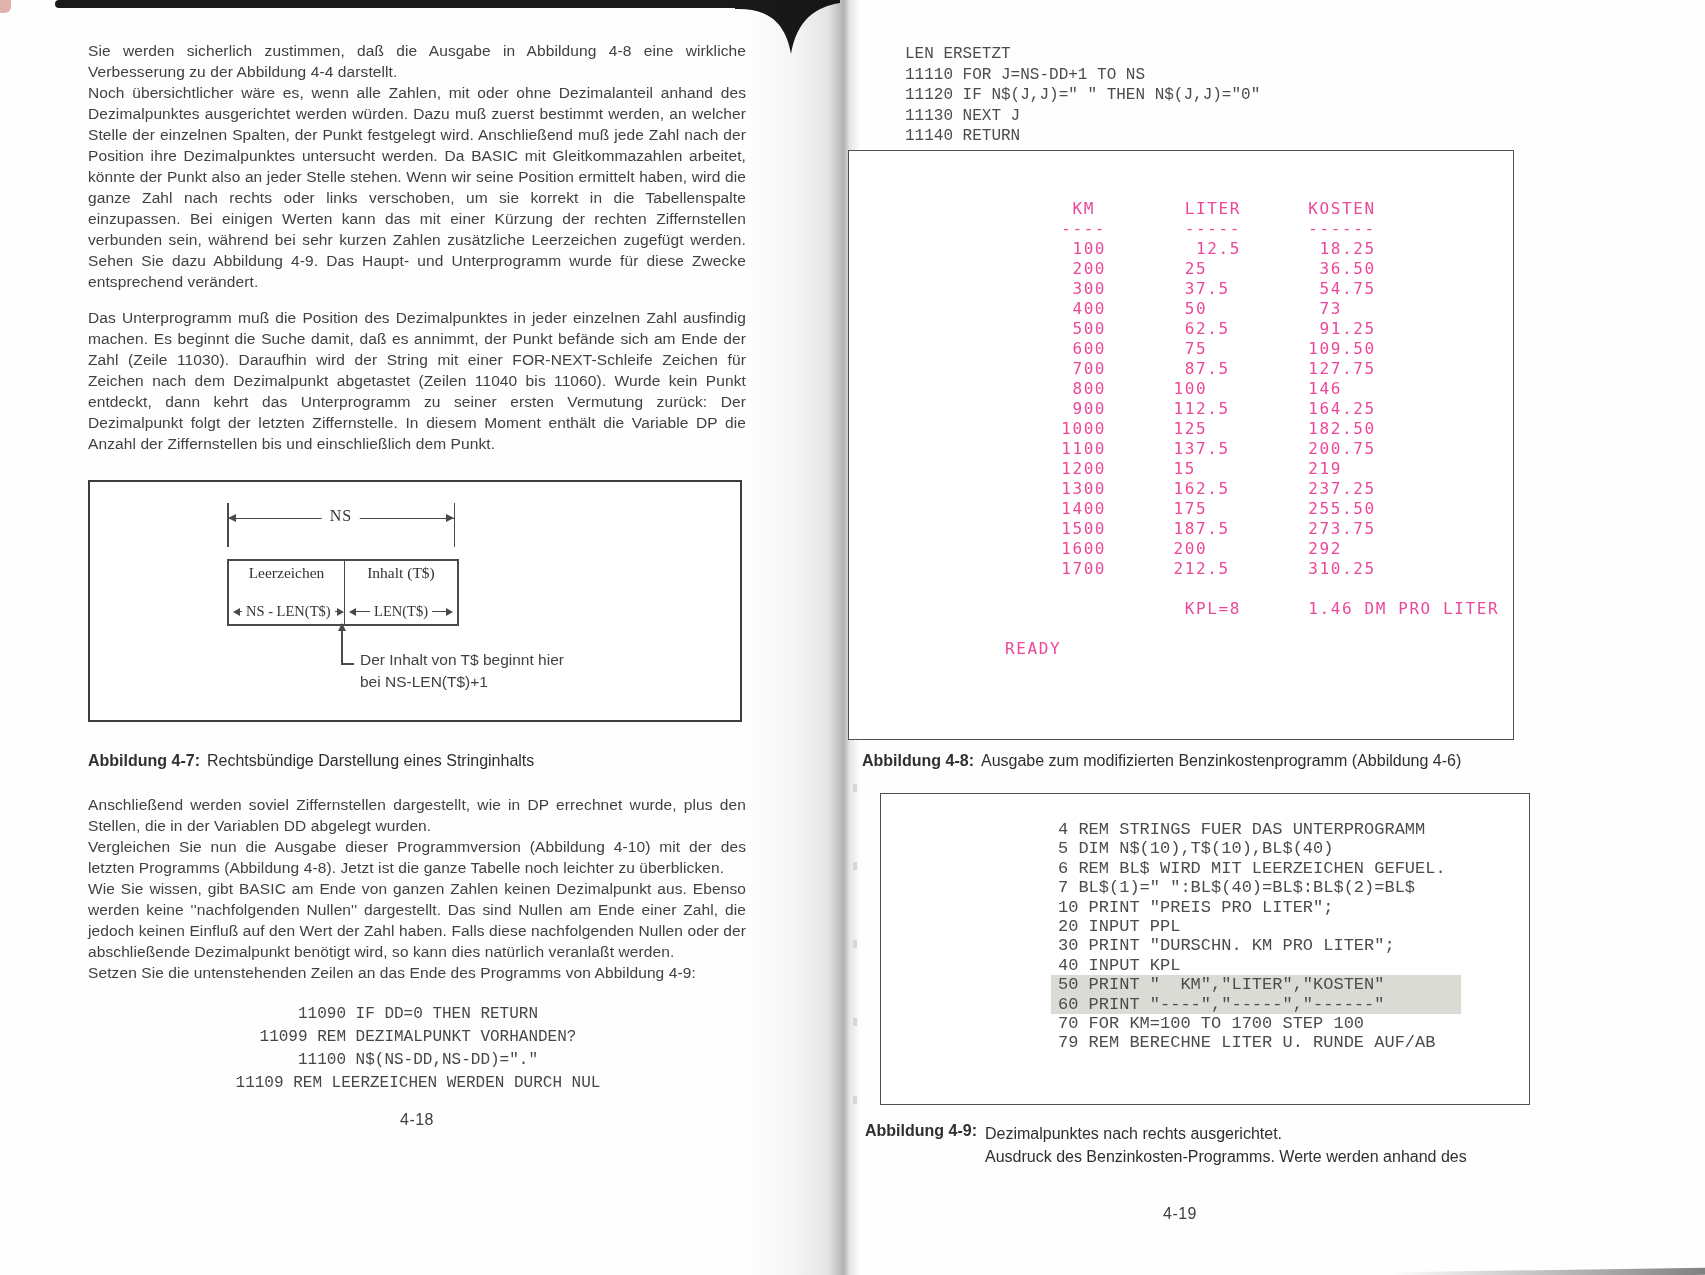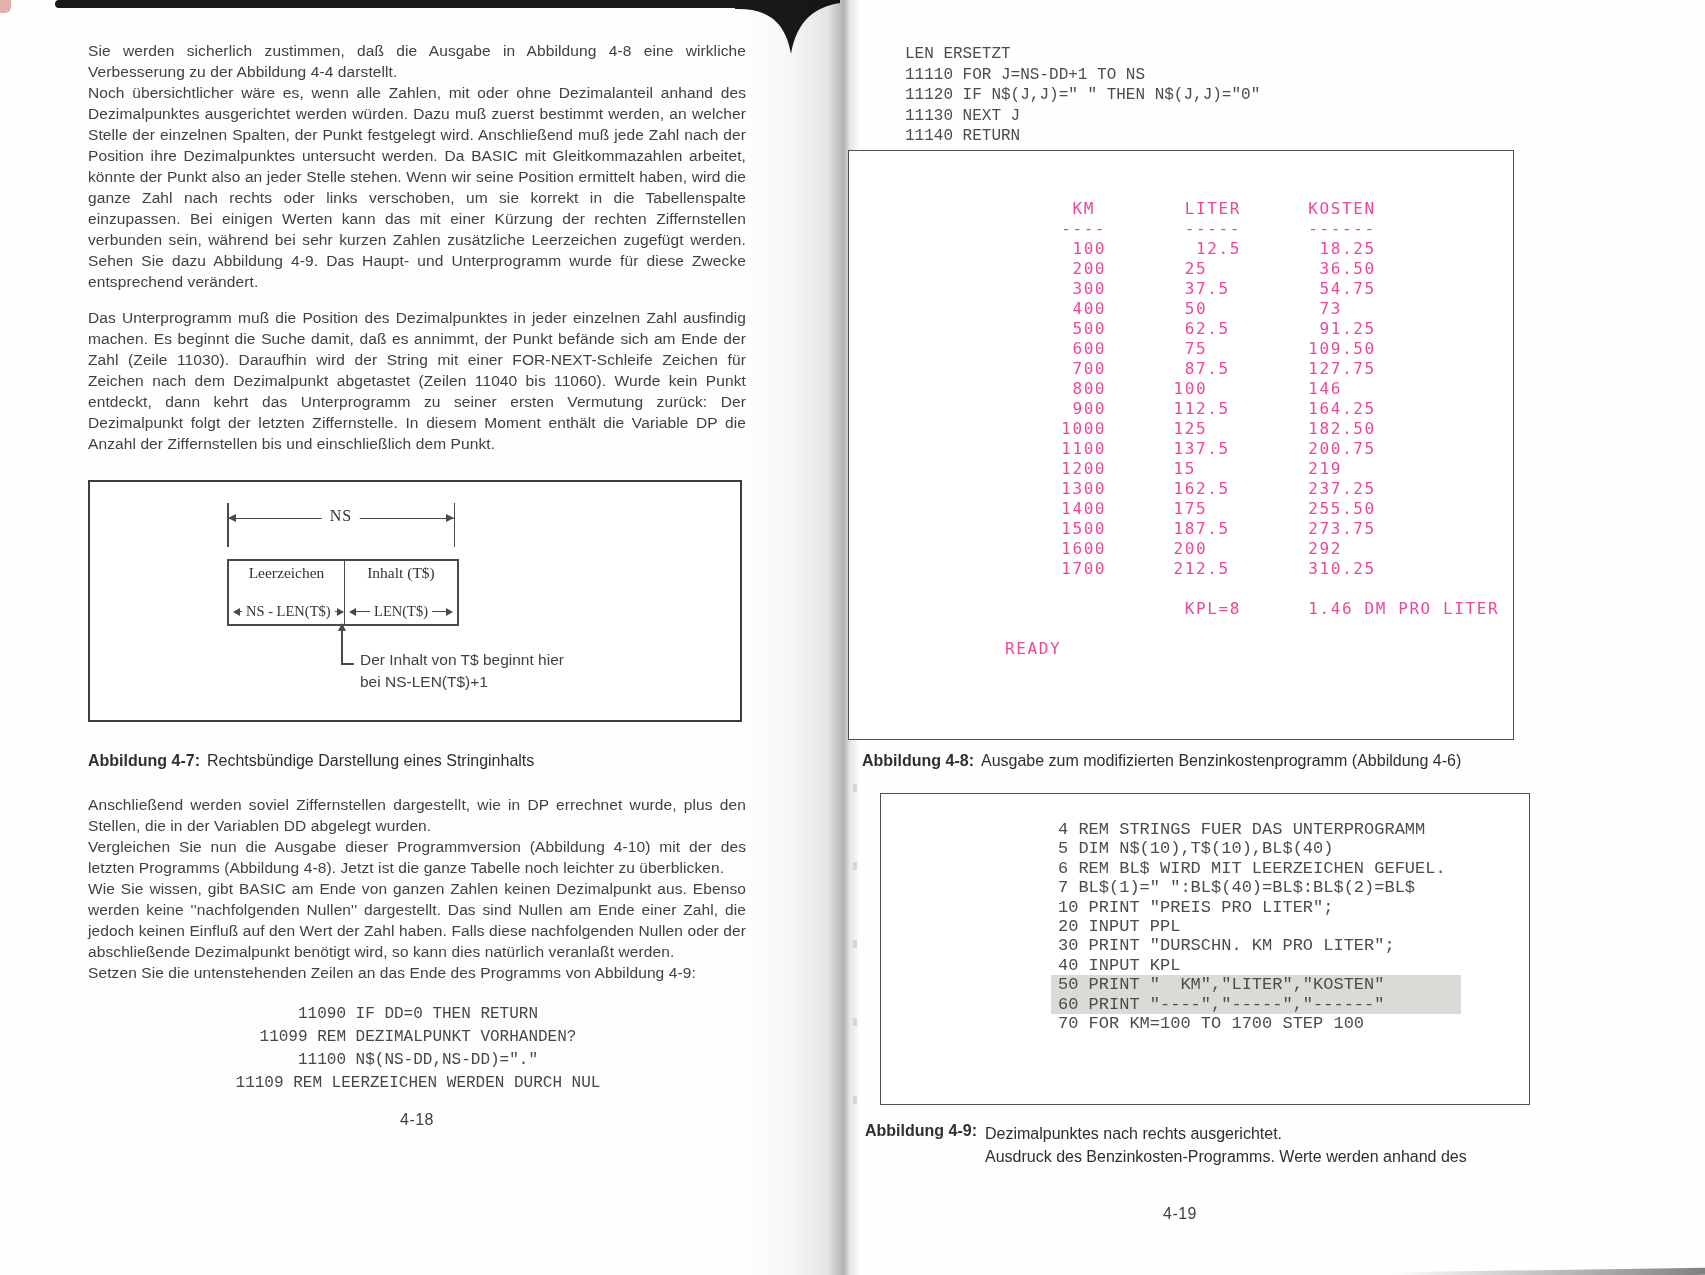--- a/index.html
+++ b/index.html
@@ -197,20 +197,21 @@
     <div class="cl">5 DIM N$(10),T$(10),BL$(40)</div>
     <div class="cl">6 REM BL$ WIRD MIT LEERZEICHEN GEFUEL.</div>
     <div class="cl">7 BL$(1)=" ":BL$(40)=BL$:BL$(2)=BL$</div>
     <div class="cl">10 PRINT "PREIS PRO LITER";</div>
     <div class="cl">20 INPUT PPL</div>
     <div class="cl">30 PRINT "DURSCHN. KM PRO LITER";</div>
     <div class="cl">40 INPUT KPL</div>
     <div class="cl hl">50 PRINT "  KM","LITER","KOSTEN"</div>
     <div class="cl hl">60 PRINT "----","-----","------"</div>
     <div class="cl">70 FOR KM=100 TO 1700 STEP 100</div>
+    <div class="cl">79 REM BERECHNE LITER U. RUNDE AUF/AB</div>
   </div>
 </div>
 
 <div class="cap49">
   <b>Abbildung 4-9:</b>
   <div class="cap-lines">
     <div>Dezimalpunktes nach rechts ausgerichtet.</div>
     <div>Ausdruck des Benzinkosten-Programms. Werte werden anhand des</div>
   </div>
 </div>

